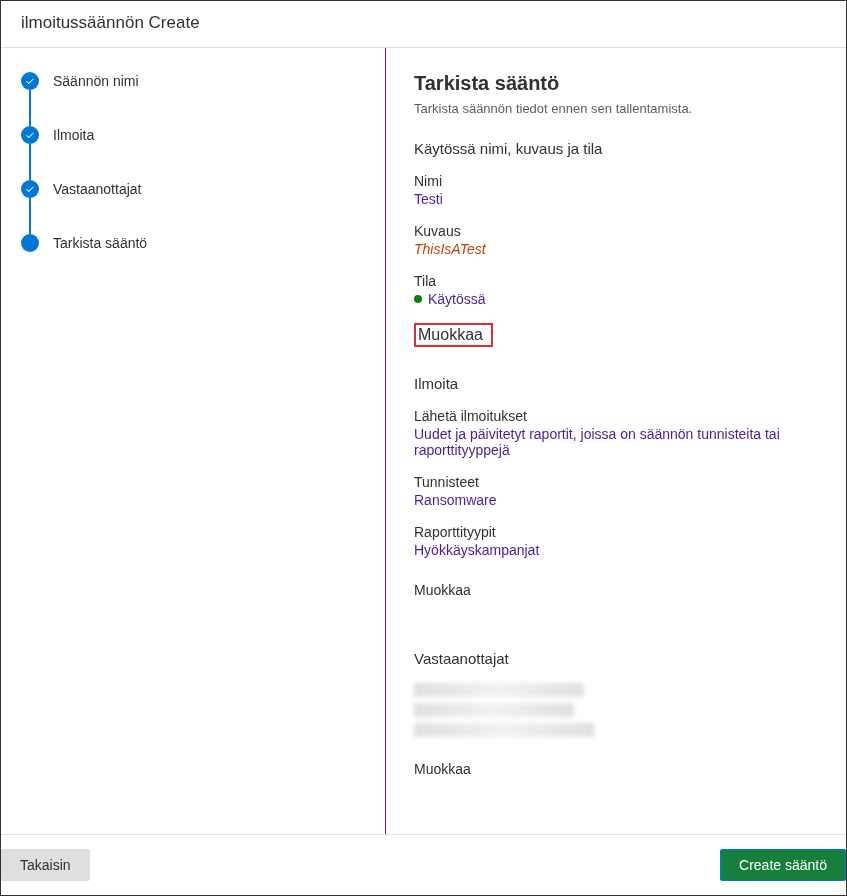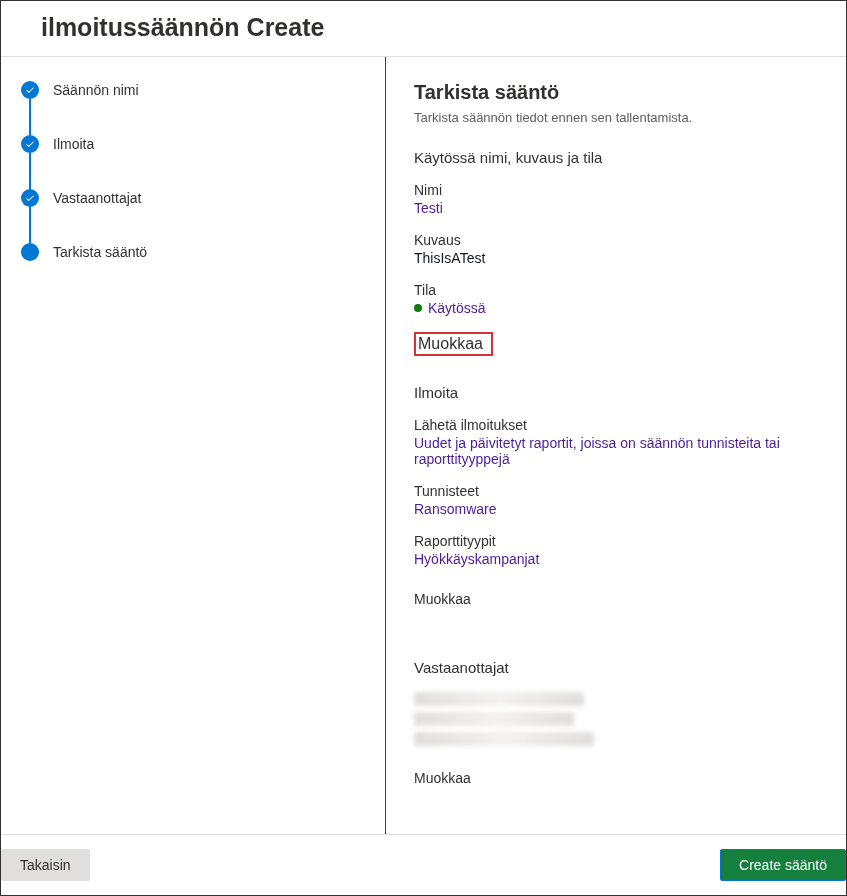--- a/index.html
+++ b/index.html
@@ -15,24 +15,23 @@
       height: 896px;
       border: 1px solid #323130;
       display: flex;
       flex-direction: column;
     }
     .header {
       padding: 12px 20px 14px 20px;
       border-bottom: 1px solid #e1dfdd;
     }
     .header-title {
-      font-size: 25px;
-      font-weight: 700;
-      color: #323130;
-      margin-left: 20px;
+      font-size: 17px;
+      font-weight: 400;
+      color: #323130;
     }
     .content {
       display: flex;
       flex: 1;
       overflow: hidden;
     }
     .sidebar {
       width: 385px;
       padding: 24px 20px;
       border-right: 1px solid #701a75;
@@ -113,21 +112,22 @@
       font-size: 14px;
       color: #323130;
       margin-bottom: 2px;
     }
     .field-value {
       font-size: 14px;
       color: #4c1d95;
     }
     .field-value-gray {
       font-size: 14px;
-      color: #0f172a;
+      color: #c2410c;
+      font-style: italic;
     }
     .status-row {
       display: flex;
       align-items: center;
       gap: 6px;
     }
     .status-dot {
       width: 8px;
       height: 8px;
       border-radius: 50%;

